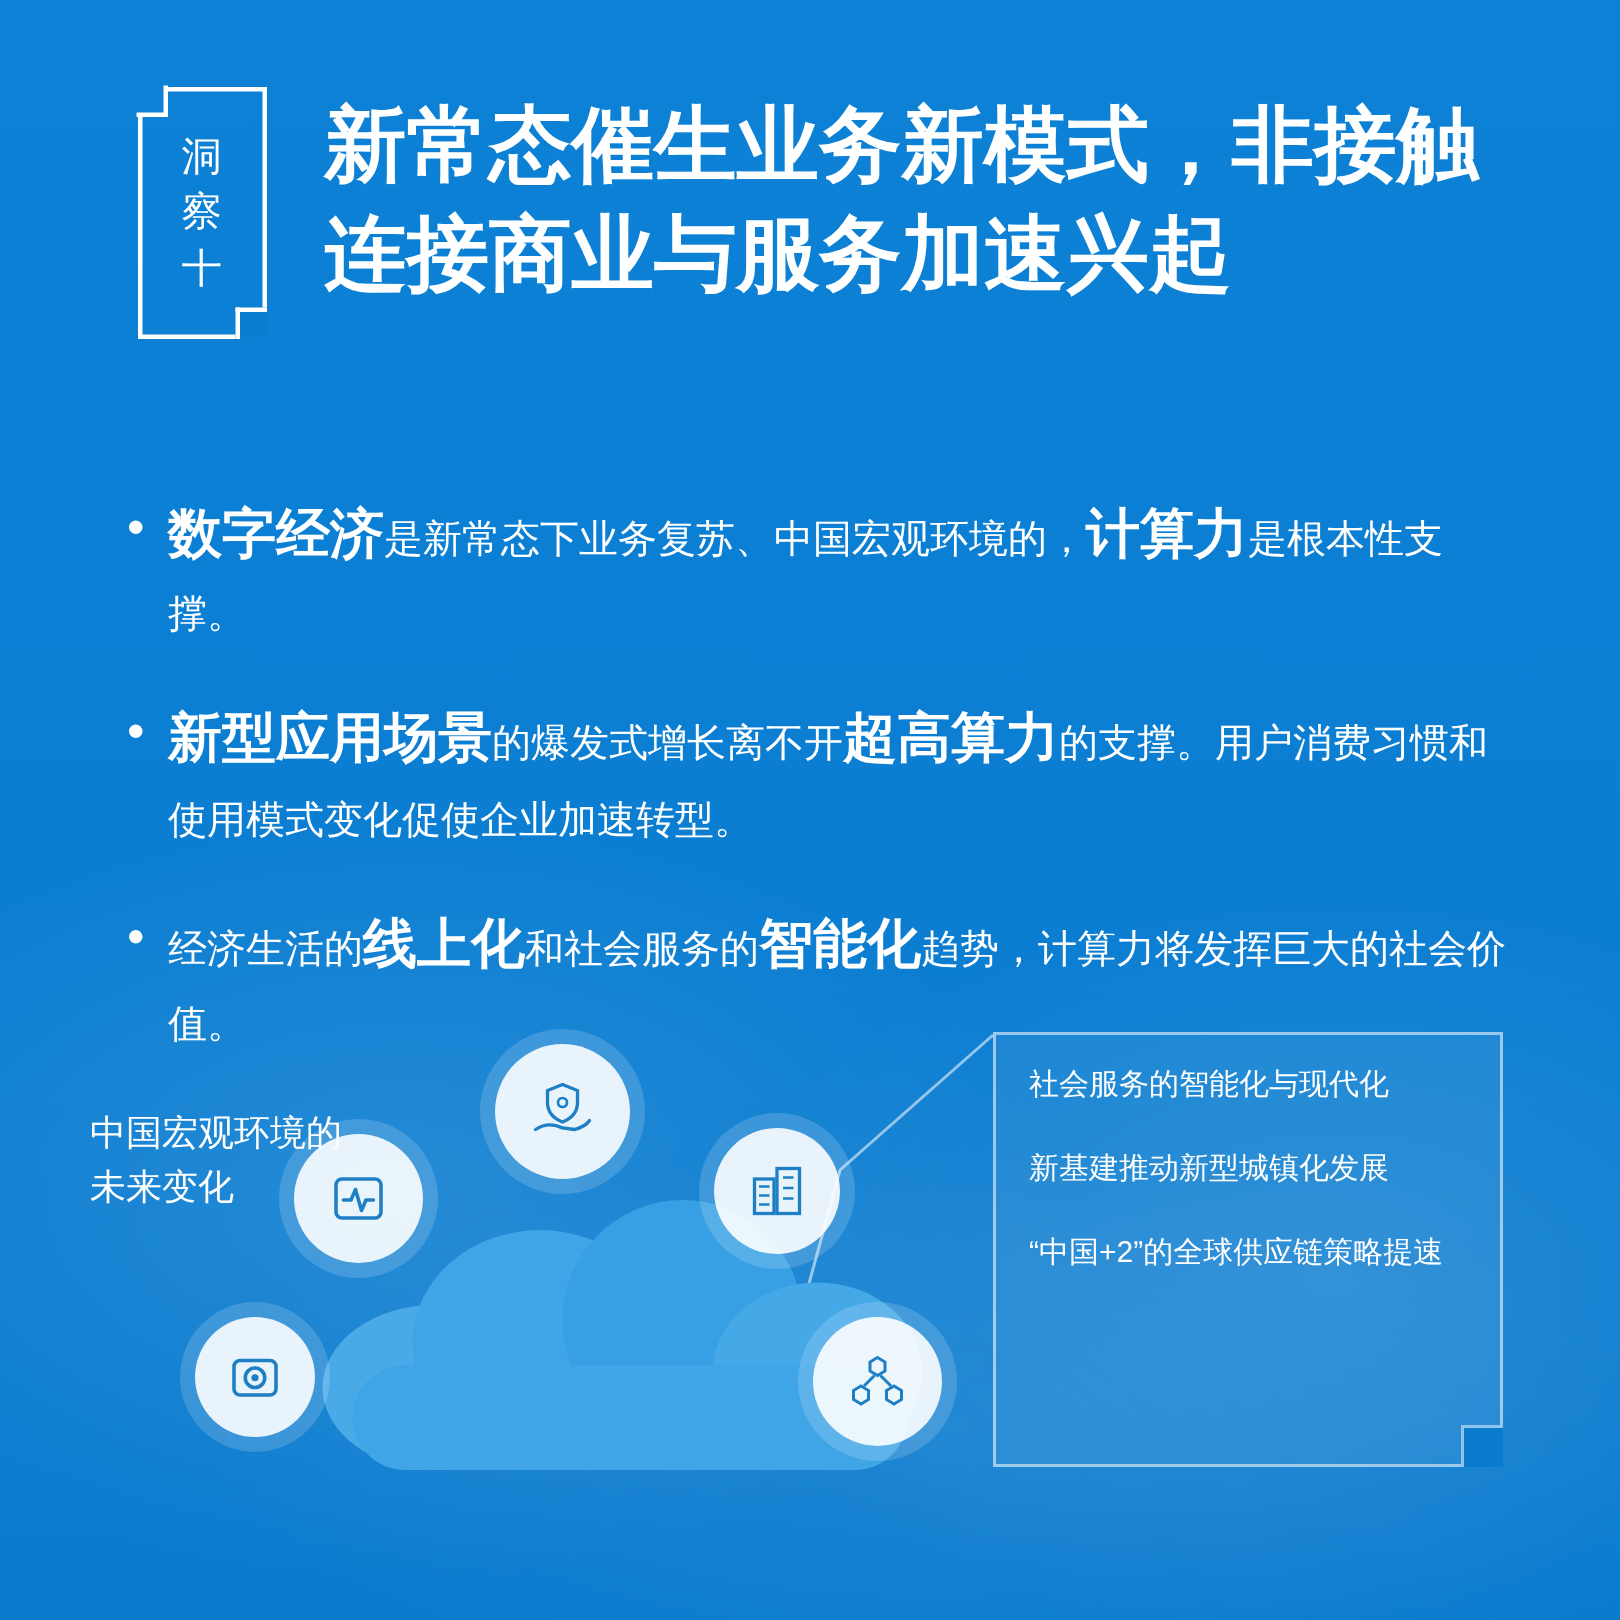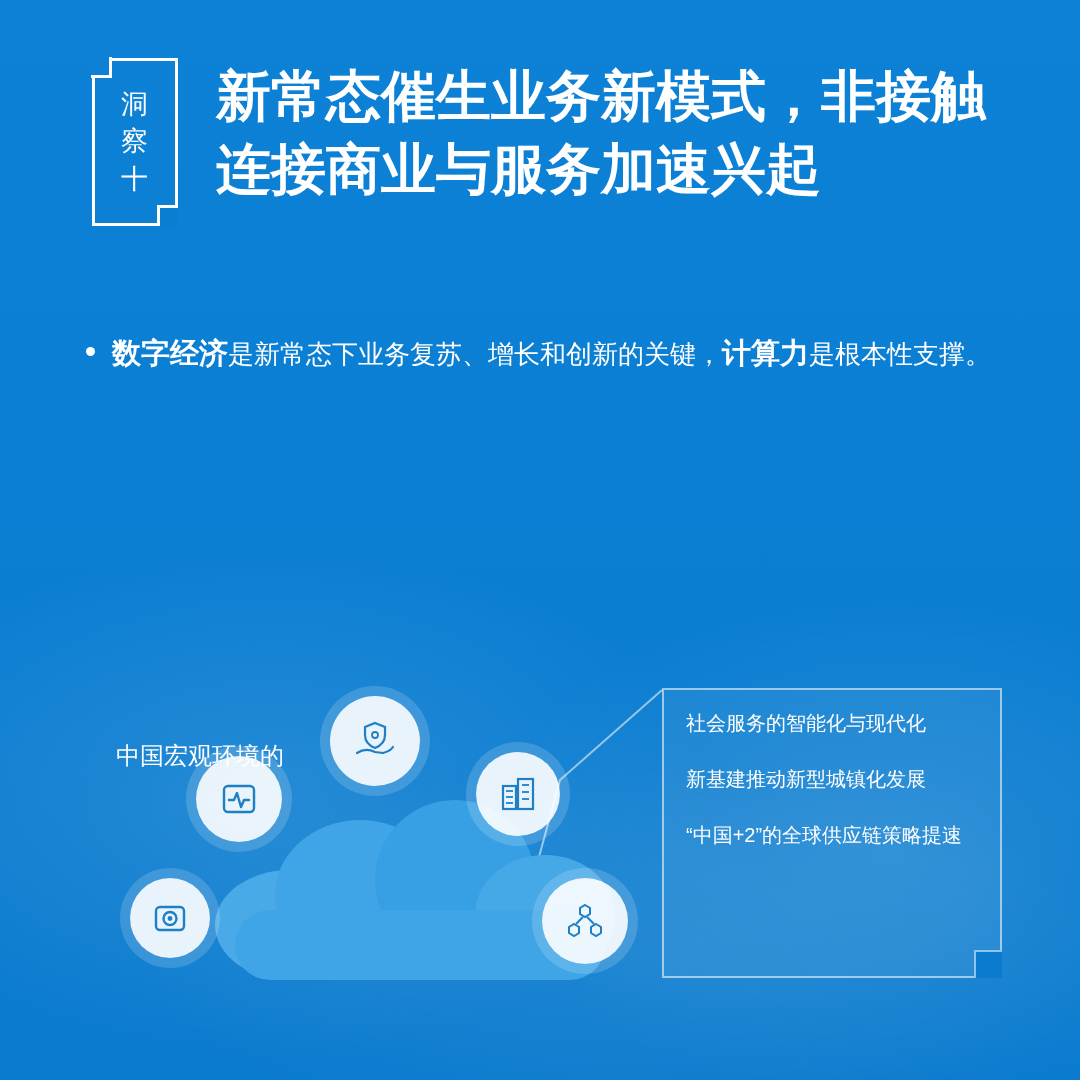--- a/index.html
+++ b/index.html
@@ -133,21 +133,22 @@
     position: absolute;
     left: 4px;
     top: 17px;
     width: 9px;
     height: 9px;
     border-radius: 50%;
     background: #ffffff;
   }
   .bullet .em {
     font-weight: bold;
-    font-size: 29px;
+    font-size: 36px;
+    font-family: Liberation Mono, monospace;
   }
 
   
   .graphic {
     position: absolute;
     left: 0;
     top: 660px;
     width: 1080px;
     height: 360px;
   }
@@ -174,21 +175,21 @@
     width: 370px;
     height: 70px;
     border-radius: 40px;
     background: #3fa5e6;
   }
   .cloud-label {
     position: absolute;
     left: 60px;
     top: 78px;
     width: 280px;
-    text-align: center;
+    text-align: left;
     color: #ffffff;
     font-size: 24px;
     line-height: 1.5;
     z-index: 5;
   }
 
   .node {
     position: absolute;
     border-radius: 50%;
     background: rgba(255,255,255,0.90);
@@ -264,39 +265,46 @@
       <span class="notch-br"></span>
       <span class="badge-char">洞</span>
       <span class="badge-char">察</span>
       <span class="badge-char">十</span>
     </div>
     <div class="headline">新常态催生业务新模式，非接触连接商业与服务加速兴起</div>
   </div>
 
   <div class="bullets">
     <div class="bullet">
-      <span class="em">数字经济</span><span>是新常态下业务复苏、增长和创新的关键，</span><span class="em">计算力</span><span>是根本性支撑。</span>
+      <span class="em">数字经济</span><span>是新常态下业务复苏、中国宏观环境的，</span><span class="em">计算力</span><span>是根本性支撑。</span>
+    </div>
+    <div class="bullet">
+      <span class="em">新型应用场景</span><span>的爆发式增长离不开</span><span class="em">超高算力</span><span>的支撑。用户消费习惯和使用模式变化促使企业加速转型。</span>
+    </div>
+    <div class="bullet">
+      <span>经济生活的</span><span class="em">线上化</span><span>和社会服务的</span><span class="em">智能化</span><span>趋势，计算力将发挥巨大的社会价值。</span>
     </div>
   </div>
 
   <div class="graphic">
 
     <svg class="connector" viewBox="0 0 200 220">
       <polyline points="142,10 40,100 10,210" fill="none" stroke="rgba(255,255,255,0.55)" stroke-width="2"></polyline>
     </svg>
 
     <div class="cloud">
       <span class="lobe l1"></span>
       <span class="lobe l2"></span>
       <span class="lobe l3"></span>
       <span class="lobe l4"></span>
       <span class="base"></span>
     </div>
     <div class="cloud-label">
       <div>中国宏观环境的</div>
+      <div>未来变化</div>
     </div>
 
     <div class="node n-heart">
       <span>
         <svg width="44" height="44" viewBox="0 0 44 44">
           <rect x="7" y="9" width="30" height="26" rx="4" fill="none" stroke="#1f7fc4" stroke-width="2.4"></rect>
           <polyline points="12,23 17,23 20,16 24,30 27,23 32,23" fill="none" stroke="#1f7fc4" stroke-width="2.4" stroke-linejoin="round" stroke-linecap="round"></polyline>
         </svg>
       </span>
     </div>

